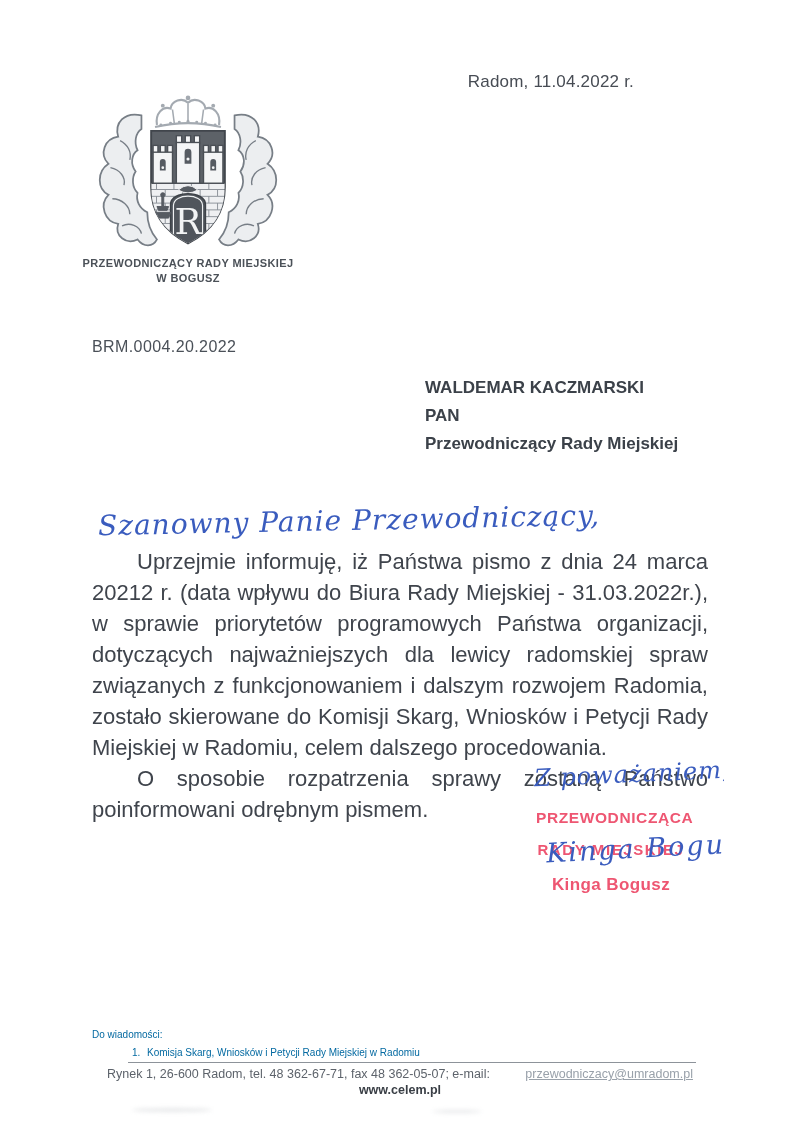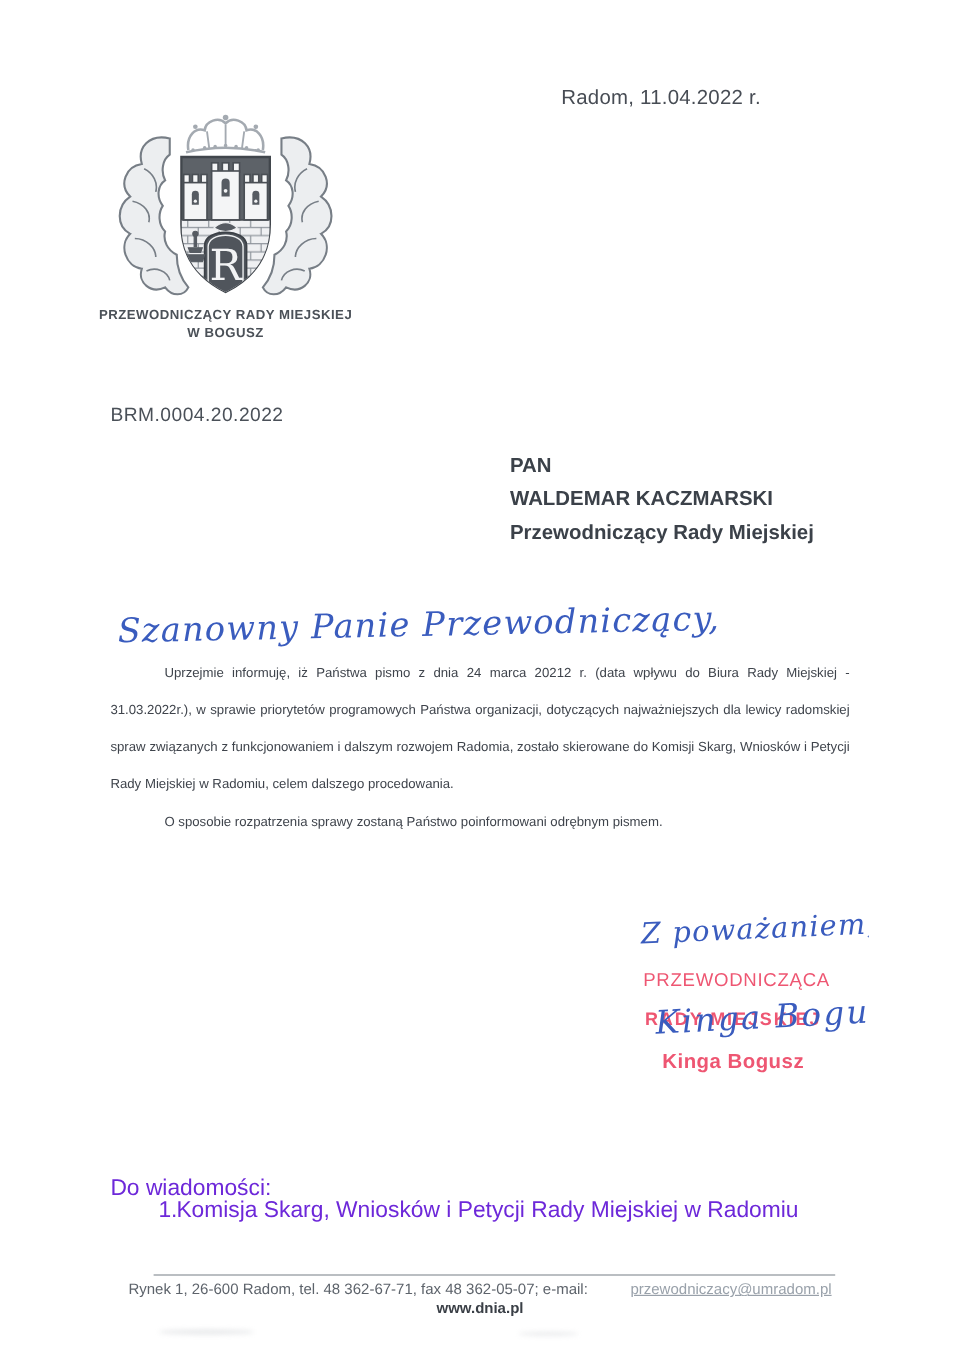--- a/index.html
+++ b/index.html
@@ -102,43 +102,43 @@
     white-space: nowrap;
     z-index: 3;
   }
 
   
   .body-text {
     position: absolute;
     left: 92px;
     top: 546px;
     width: 616px;
-    font-size: 11px;
+    font-size: 22px;
     line-height: 31px;
     text-align: justify;
     color: #3f444c;
   }
   .body-text p { text-indent: 45px; }
 
   
   .stamp {
     position: absolute;
     left: 536px;
     top: 808px;
     width: 150px;
     text-align: center;
     color: #ee5672;
     z-index: 2;
   }
-  .stamp-l1 { font-size: 15.5px; font-weight: 400; letter-spacing: 0.6px; line-height: 20px; }
+  .stamp-l1 { font-size: 15.5px; font-weight: 700; letter-spacing: 0.6px; line-height: 20px; }
   .stamp-l2 { font-size: 15px;   font-weight: 600; letter-spacing: 1.6px; line-height: 20px; margin-top: 12px; }
   .stamp-l3 { font-size: 17px;   font-weight: 700; letter-spacing: 0.4px; line-height: 22px; margin-top: 14px; }
 
   
-  .cc { position: absolute; left: 92px; top: 982px; font-size: 19px; color: #6d28d9; line-height: 17px; }
+  .cc { position: absolute; left: 92px; top: 1026px; font-size: 10px; color: #0369a1; line-height: 17px; }
   .cc-item { margin-top: 1px; }
   .cc-num { display: inline-block; margin-left: 40px; width: 15px; }
 
   
   .footer-rule {
     position: absolute;
     left: 128px;
     top: 1062px;
     width: 568px;
     height: 1px;
@@ -250,22 +250,22 @@
   </div>
 
   <div class="crest-caption">
     <div>PRZEWODNICZĄCY RADY MIEJSKIEJ</div>
     <div>W BOGUSZ</div>
   </div>
 
   <div class="ref-number">BRM.0004.20.2022</div>
 
   <div class="addressee">
+    <div>WALDEMAR KACZMARSKI</div>
     <div>PAN</div>
-    <div>WALDEMAR KACZMARSKI</div>
     <div>Przewodniczący Rady Miejskiej</div>
   </div>
 
   <span class="handwriting greeting">Szanowny Panie Przewodniczący,</span>
 
   <div class="body-text">
     <p>Uprzejmie informuję, iż Państwa pismo z dnia 24 marca 20212 r. (data wpływu do Biura Rady Miejskiej - 31.03.2022r.), w sprawie priorytetów programowych Państwa organizacji, dotyczących najważniejszych dla lewicy radomskiej spraw związanych z funkcjonowaniem i dalszym rozwojem Radomia, zostało skierowane do Komisji Skarg, Wniosków i Petycji Rady Miejskiej w Radomiu, celem dalszego procedowania.</p>
     <p>O sposobie rozpatrzenia sprawy zostaną Państwo poinformowani odrębnym pismem.</p>
   </div>
 
@@ -284,19 +284,19 @@
     <div class="cc-item">
       <span class="cc-num">1.</span><span>Komisja Skarg, Wniosków i Petycji Rady Miejskiej w Radomiu</span>
     </div>
   </div>
 
   <div class="footer-rule"></div>
   <div class="footer">
     <div class="footer-l2">
       <span>Rynek 1, 26-600 Radom, tel. 48 362-67-71, fax 48 362-05-07; e-mail: </span><a href="#">przewodniczacy@umradom.pl</a>
     </div>
-    <div class="footer-l3">www.dnia.pl</div>
+    <div class="footer-l3">www.celem.pl</div>
   </div>
 
   <div class="smudge smudge-1"></div>
   <div class="smudge smudge-2"></div>
 
 </div>
 
 </body></html>

